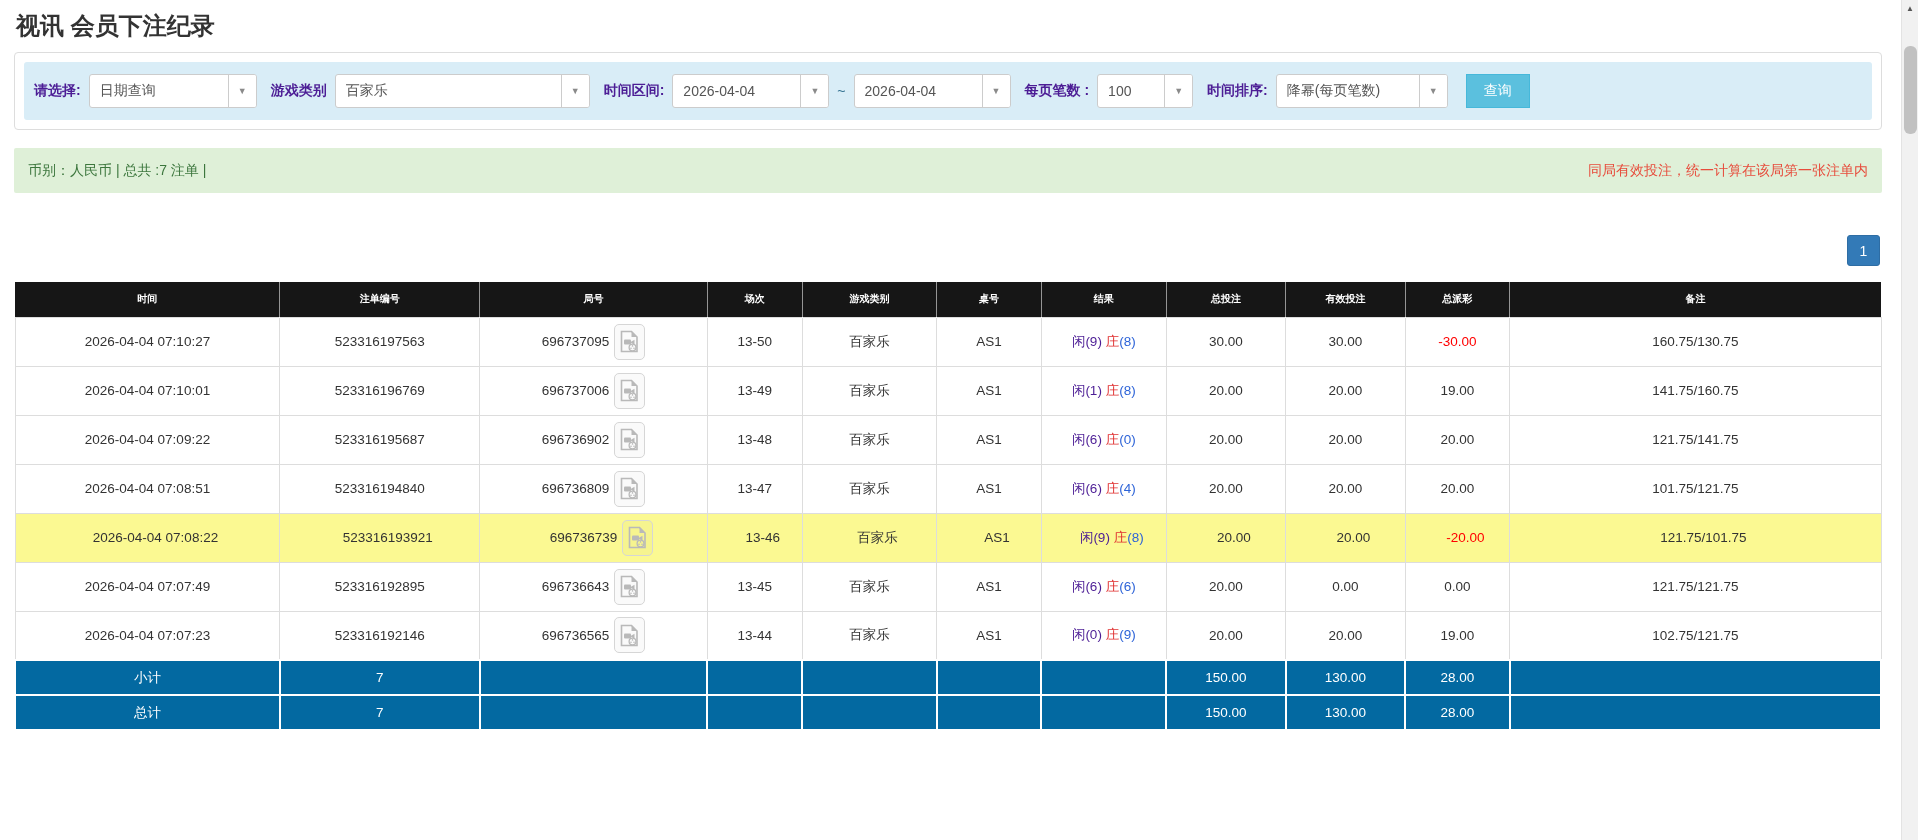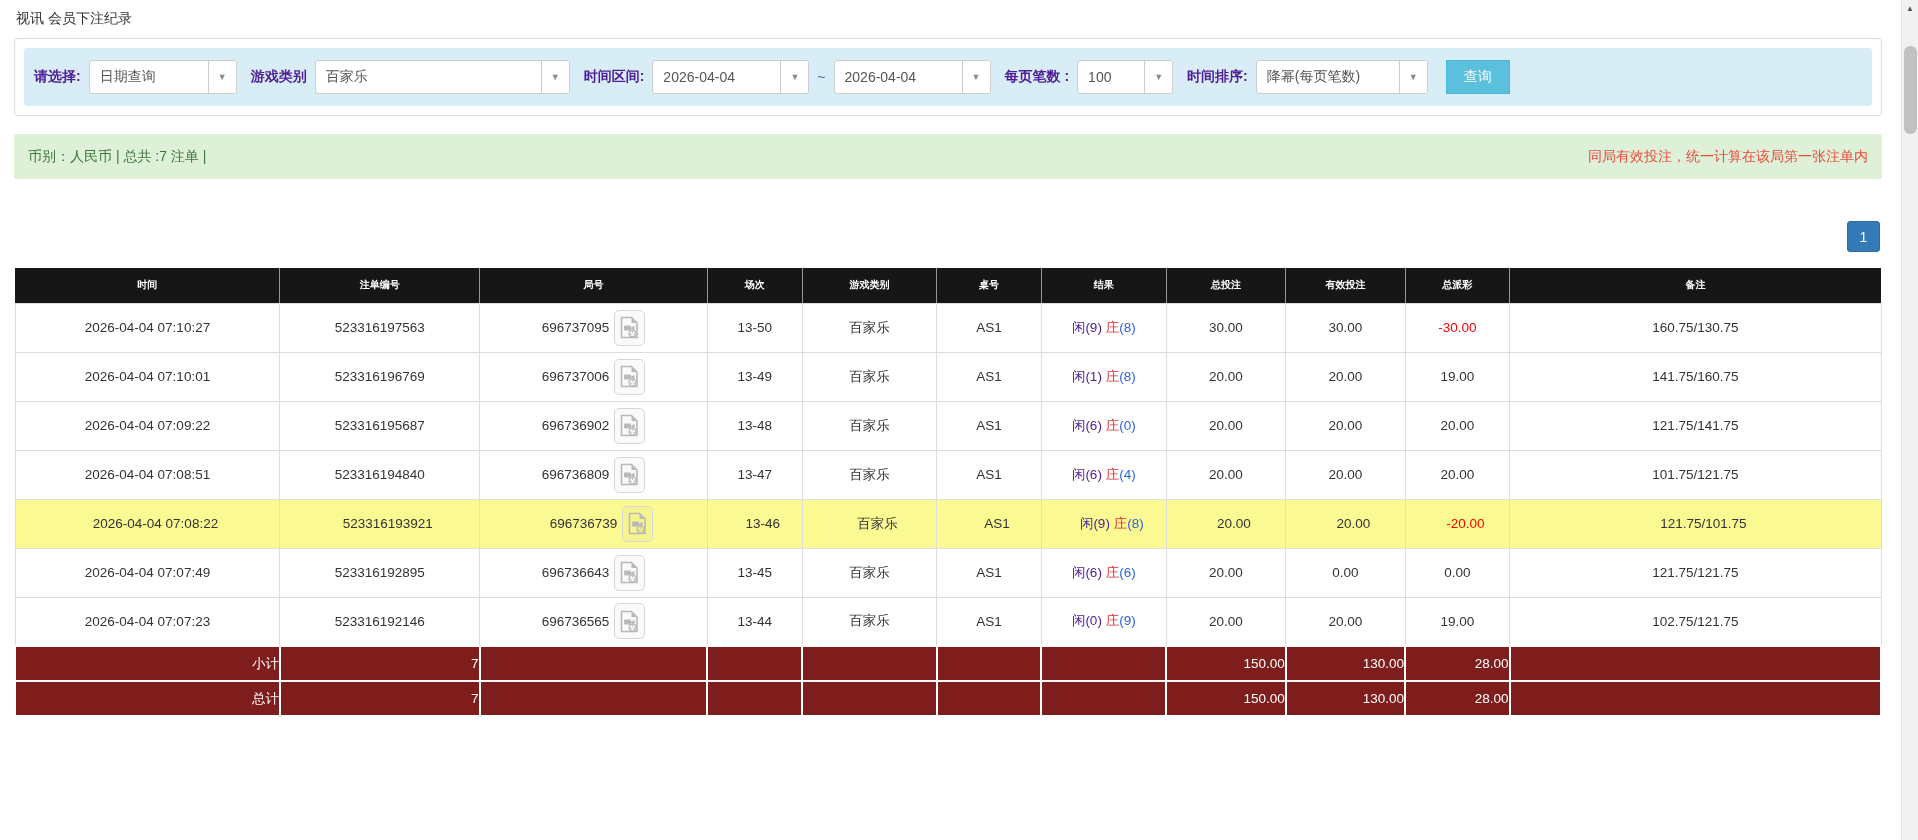--- a/index.html
+++ b/index.html
@@ -9,34 +9,34 @@
   
   .v-scrollbar { position: fixed; top: 0; right: 0; width: 17px; height: 840px;
     background: #f1f1f1; border-left: 1px solid #e3e3e3; z-index: 50; }
   .sb-up { height: 17px; display: flex; align-items: center; justify-content: center;
     font-size: 8px; color: #555; background: #f1f1f1; cursor: pointer; }
   .sb-thumb { position: absolute; top: 46px; left: 2px; width: 13px; height: 88px;
     background: #c1c1c1; border-radius: 6px; }
 
   
   .content { padding: 8px 36px 0 14px; }
-  .page-title { font-size: 14px; font-weight: 400; color: #333; padding: 2px 0 10px 2px; }
+  .page-title { font-size: 24px; font-weight: 700; color: #333; padding: 2px 0 10px 2px; }
 
   
   .filter-panel { border: 1px solid #ddd; border-radius: 4px; background: #fff; padding: 9px; }
   .filter-bar { background: #d9edf7; border-radius: 3px; padding: 12px 10px; display: flex;
     align-items: center; gap: 8px; }
   .f-label { color: #4c1d95; font-weight: bold; font-size: 14px; white-space: nowrap; margin-left: 6px; }
   .combo { display: flex; align-items: stretch; height: 34px; background: #fff;
     border: 1px solid #ccc; border-radius: 3px; overflow: hidden; cursor: pointer; }
   .combo-text { display: flex; align-items: center; padding: 0 10px; font-size: 14px;
     color: #555; flex: 1; white-space: nowrap; overflow: hidden; }
   .combo-arrow { width: 28px; display: flex; align-items: center; justify-content: center;
     border-left: 1px solid #ccc; color: #8a8a8a; font-size: 9px; background: #fff; }
-  .w-type { width: 148px; } .w-game { width: 255px; } .w-date { width: 157px; gap: 21px; }
+  .w-type { width: 168px; } .w-game { width: 255px; } .w-date { width: 157px; gap: 21px; }
   .w-pp { width: 96px; } .w-sort { width: 172px; }
   .tilde { color: #31708f; font-size: 14px; }
   .btn-query { margin-left: 10px; background: #5bc0de; color: #fff; border: 1px solid #46b8da;
     border-radius: 0; font-size: 14px; padding: 7px 17px; cursor: pointer; }
 
   
   .summary-bar { margin-top: 18px; background: #dff0d8; border-radius: 2px; height: 45px;
     display: flex; align-items: center; justify-content: space-between; padding: 0 14px;
     font-size: 14px; }
   .summary-left { color: #3c763d; }
@@ -57,22 +57,22 @@
     border: 1px solid #ddd; background: #fff; }
   tr.hl td { background: #fbf992; padding-left: 16px; }
   td.cell-round .round-wrap { display: flex; align-items: center; justify-content: center; gap: 5px; }
   .video-btn { display: inline-flex; align-items: center; justify-content: center;
     width: 31px; height: 36px; border: 1px solid #d6d6d6; border-radius: 5px;
     background: rgba(0,0,0,0.02); cursor: pointer; }
   td.cell-bet { color: #3a87d8; }
   td.cell-payout.neg { color: #f00; }
   .res-xian { color: #4c1d95; } .res-zh { color: #e03131; } .res-num { color: #2e64d8; }
 
-  tr.foot td { background: #7f1d1d; color: #fff; height: 35px; border: 2px solid #fff;
-    font-size: 13.5px; text-align: right; }
+  tr.foot td { background: #0369a1; color: #fff; height: 35px; border: 2px solid #fff;
+    font-size: 13.5px; }
 </style>
 </head>
 <body>
 
 <div class="v-scrollbar">
   <div class="sb-up">▲</div>
   <div class="sb-thumb"></div>
 </div>
 
 <div class="content">

